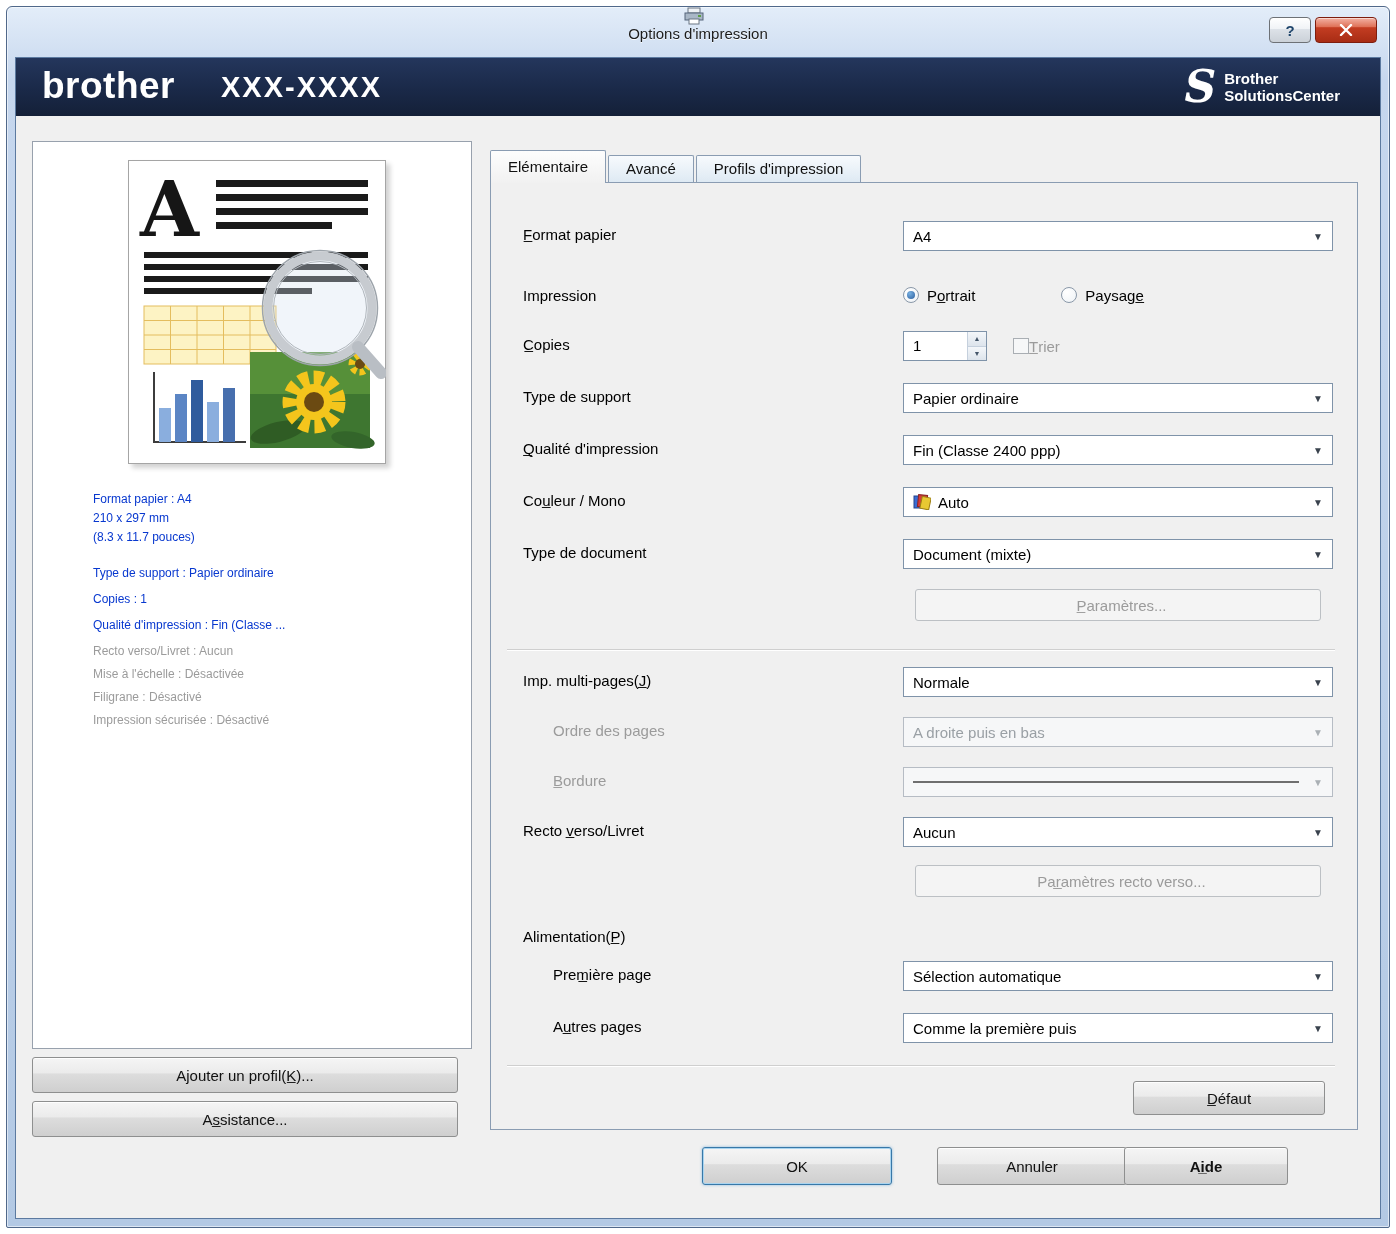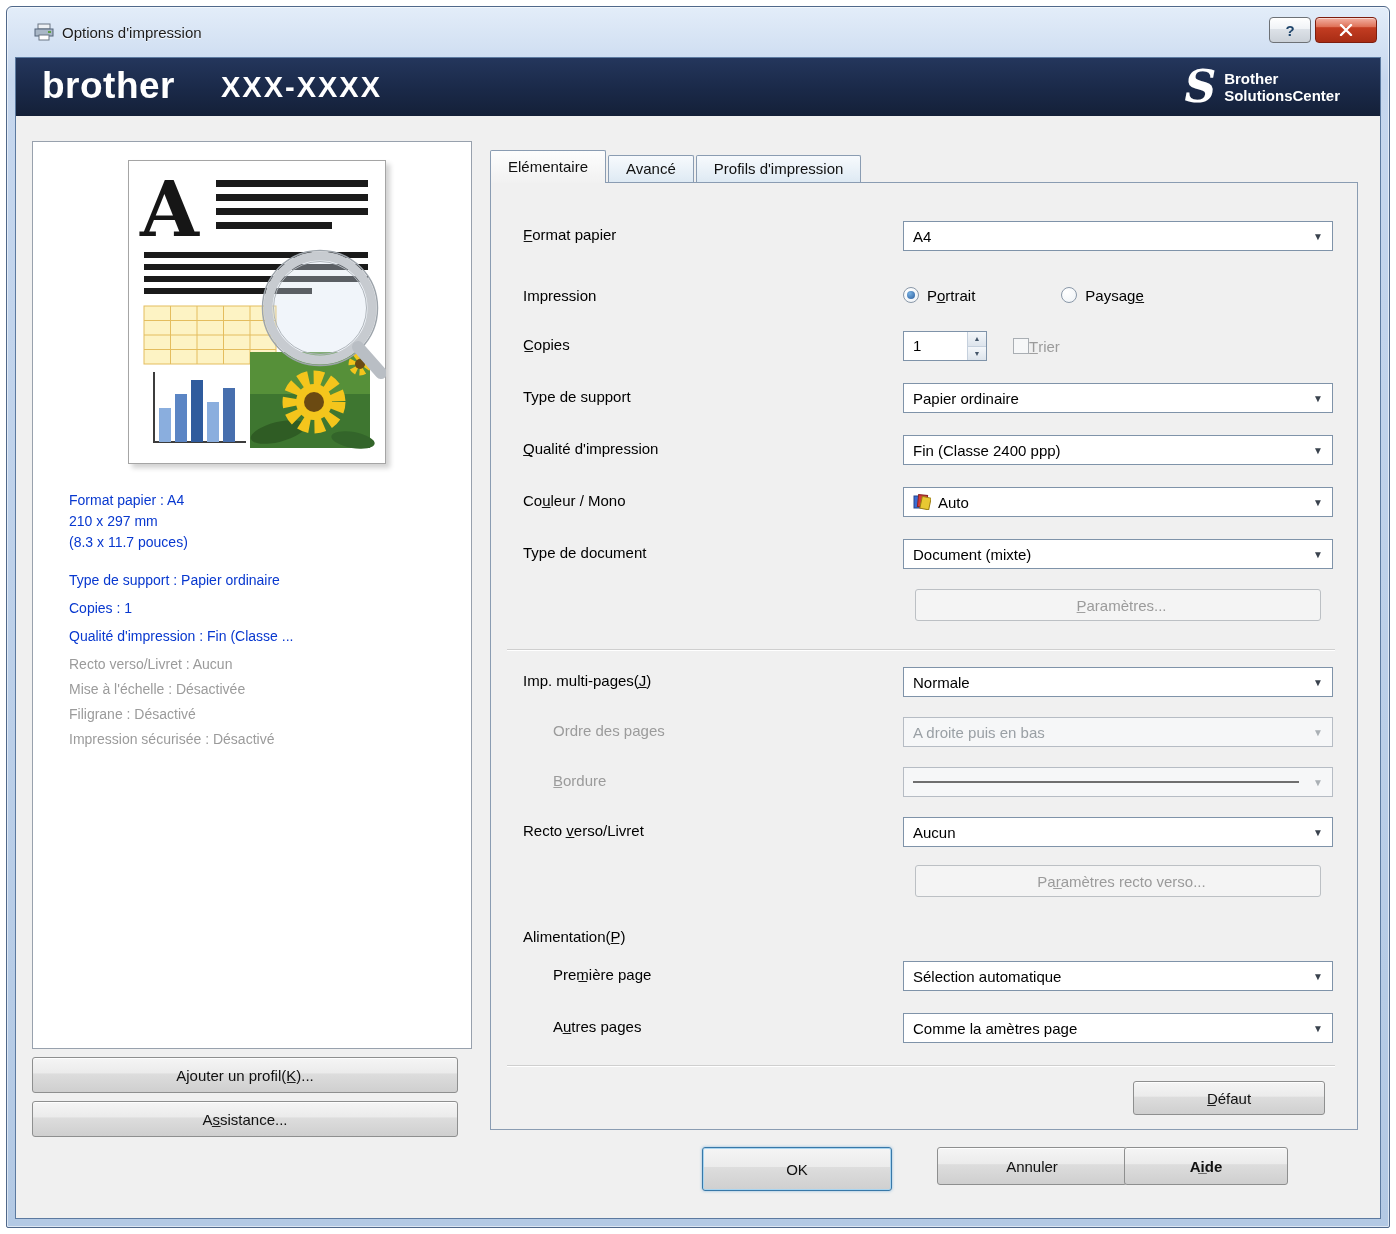--- a/index.html
+++ b/index.html
@@ -8,21 +8,21 @@
     position:relative; width:1396px; height:1234px; background:#fff;
     font-family:"Liberation Sans", sans-serif; overflow:hidden;
   }
   
   .window {
     position:absolute; left:6px; top:6px; width:1384px; height:1222px;
     background:linear-gradient(180deg,#e3edf9 0%, #c6d7ee 6%, #b3c9e4 100%);
     border:1px solid #50688a; border-radius:6px 6px 2px 2px;
     box-shadow:inset 0 0 0 1px rgba(255,255,255,.55);
   }
-  .titlebar { position:absolute; left:0; top:0; right:0; height:50px; display:flex; align-items:center; padding:0 27px; }
+  .titlebar { position:absolute; left:0; top:0; right:0; height:50px; display:flex; align-items:center; padding:0 14px;flex-direction:column; }
   .title-icon { width:20px; height:18px; margin-right:8px; display:inline-flex; }
   .title-text { font-size:15px; color:#1c1c1c; text-shadow:0 1px 0 rgba(255,255,255,.8); }
   .caption-buttons { position:absolute; right:12px; top:10px; display:flex; gap:4px; }
   .cap-btn {
     height:26px; display:flex; align-items:center; justify-content:center;
     border-radius:4px; cursor:default;
   }
   .btn-help {
     width:42px; background:linear-gradient(180deg,#ffffff 0%,#f0f3f6 45%,#dde2e8 46%,#cbd1d8 100%);
     border:1px solid #6d7176; color:#1f456b; font-size:15px; font-weight:bold;
@@ -52,21 +52,21 @@
   
   .preview-panel {
     position:absolute; left:16px; top:25px; width:440px; height:908px;
     background:#fff; border:1px solid #98a1ad;
   }
   .preview-page {
     position:absolute; left:95px; top:18px; width:258px; height:304px;
     box-shadow:4px 4px 5px rgba(0,0,0,.18);
   }
   .preview-info { position:absolute; left:36px; top:350px; right:14px; }
-  .info-line { font-size:14px; color:#0838cf; margin-bottom:5px; white-space:nowrap; }
+  .info-line { font-size:12px; color:#0838cf; margin-bottom:5px; white-space:nowrap;margin-left:24px; }
   .info-line.gap-top { margin-top:22px; }
   .info-line.sp { margin-bottom:12px; }
   .info-line.muted { color:#9b9b9b; margin-bottom:9px; }
 
   
   .btn {
     display:flex; align-items:center; justify-content:center;
     font-size:15px; color:#111;
     background:linear-gradient(180deg,#f5f5f5 0%,#ebebeb 45%,#dddddd 46%,#cfcfcf 100%);
     border:1px solid #8e8f8f; border-radius:3px;
@@ -142,21 +142,21 @@
   }
   .check-label { font-size:15px; color:#9b9b9b; }
 
   .inline-btn { position:absolute; left:424px; width:406px; height:32px; }
   .sep { position:absolute; left:16px; width:828px; height:2px;
          border-top:1px solid #cfcfcf; border-bottom:1px solid #ffffff; }
 
   .btn-defaut { position:absolute; left:642px; top:898px; width:192px; height:34px; }
 
   
-  .btn-ok      { position:absolute; left:686px;  top:1031px; width:190px; height:44px; }
+  .btn-ok      { position:absolute; left:686px;  top:1031px; width:190px; height:38px; }
   .btn-annuler { position:absolute; left:921px;  top:1031px; width:190px; height:38px; }
   .btn-aide    { position:absolute; left:1108px; top:1031px; width:164px; height:38px;font-weight:bold; }
 </style>
 </head>
 <body>
 
 <div class="screen">
   <div class="window">
 
     <div class="titlebar">
@@ -373,21 +373,21 @@
           <div class="lbl" style="top:745px">Alimentation(P̲)</div>
 
           <div class="lbl indent" style="top:783px">Prem̲ière page</div>
           <div class="ctrl combo" style="top:778px">
             <span>Sélection automatique</span>
             <span class="arrow">▼</span>
           </div>
 
           <div class="lbl indent" style="top:835px">Au̲tres pages</div>
           <div class="ctrl combo" style="top:830px">
-            <span>Comme la amètres page</span>
+            <span>Comme la première puis</span>
             <span class="arrow">▼</span>
           </div>
 
           <div class="sep" style="top:882px"></div>
 
           <button class="btn btn-defaut">D̲éfaut</button>
         </div>
 
         <button class="btn default-btn btn-ok">OK</button>
         <button class="btn btn-annuler">Annuler</button>

